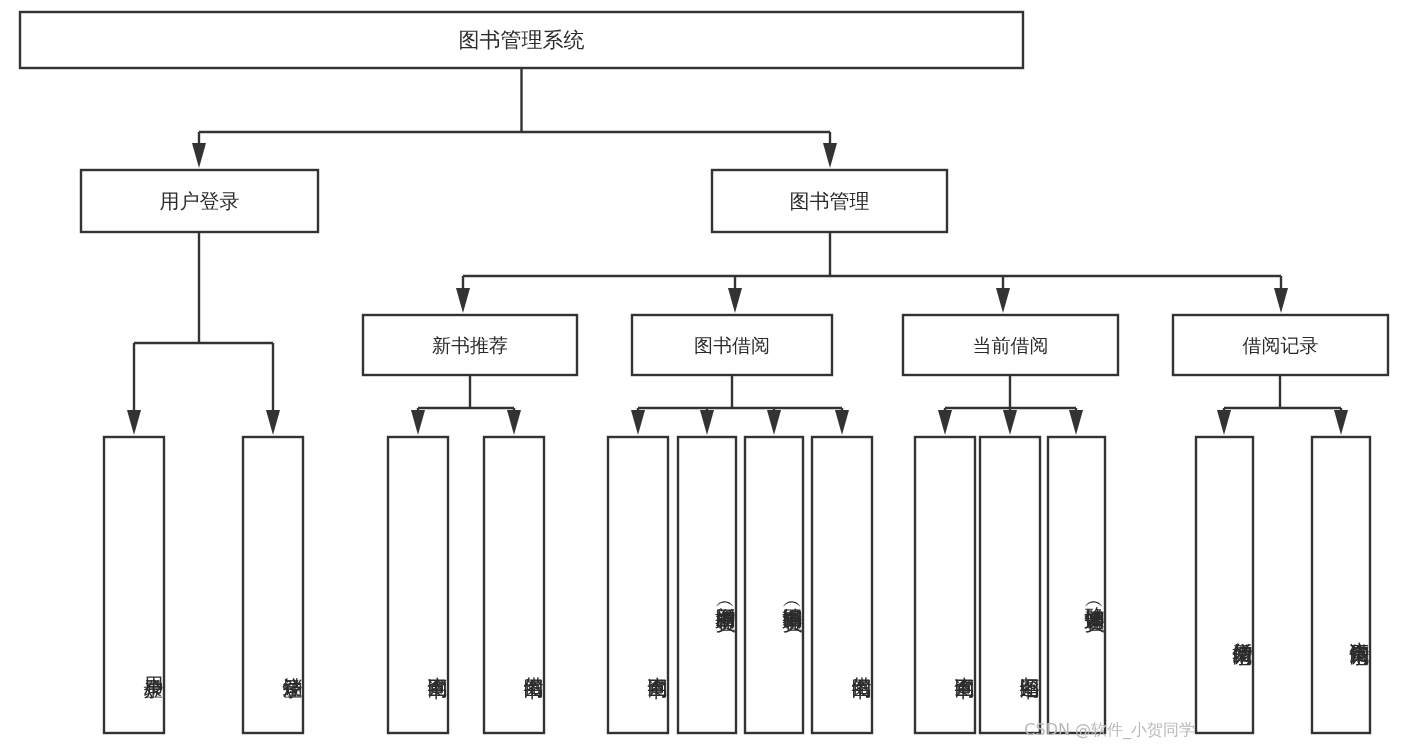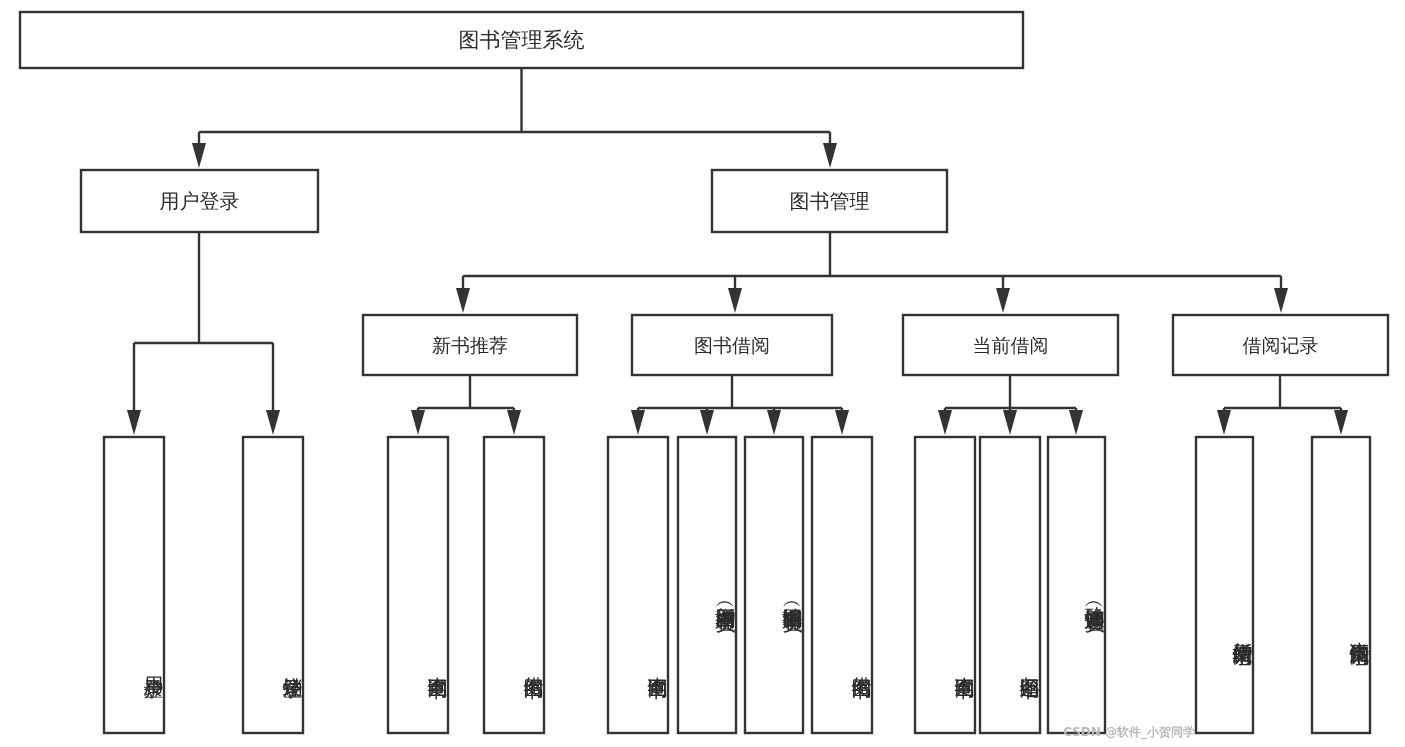--- a/index.html
+++ b/index.html
@@ -62,24 +62,23 @@
     color: #2b2b2b;
     letter-spacing: 1px;
     white-space: nowrap;
     pointer-events: none;
   }
   .watermark {
     position: absolute;
     right: 8px;
     bottom: 6px;
     font-family: "DejaVu Sans", "Liberation Sans", sans-serif;
-    font-size: 12px;
+    font-size: 16px;
     color: #b9b9b9;
     white-space: nowrap;
-    font-weight: bold;
   }
 </style>
 </head>
 <body>
 
 <div id="diagram-root">
 
   <svg class="diagram" viewBox="0 0 1405 747">
 
     <g>

